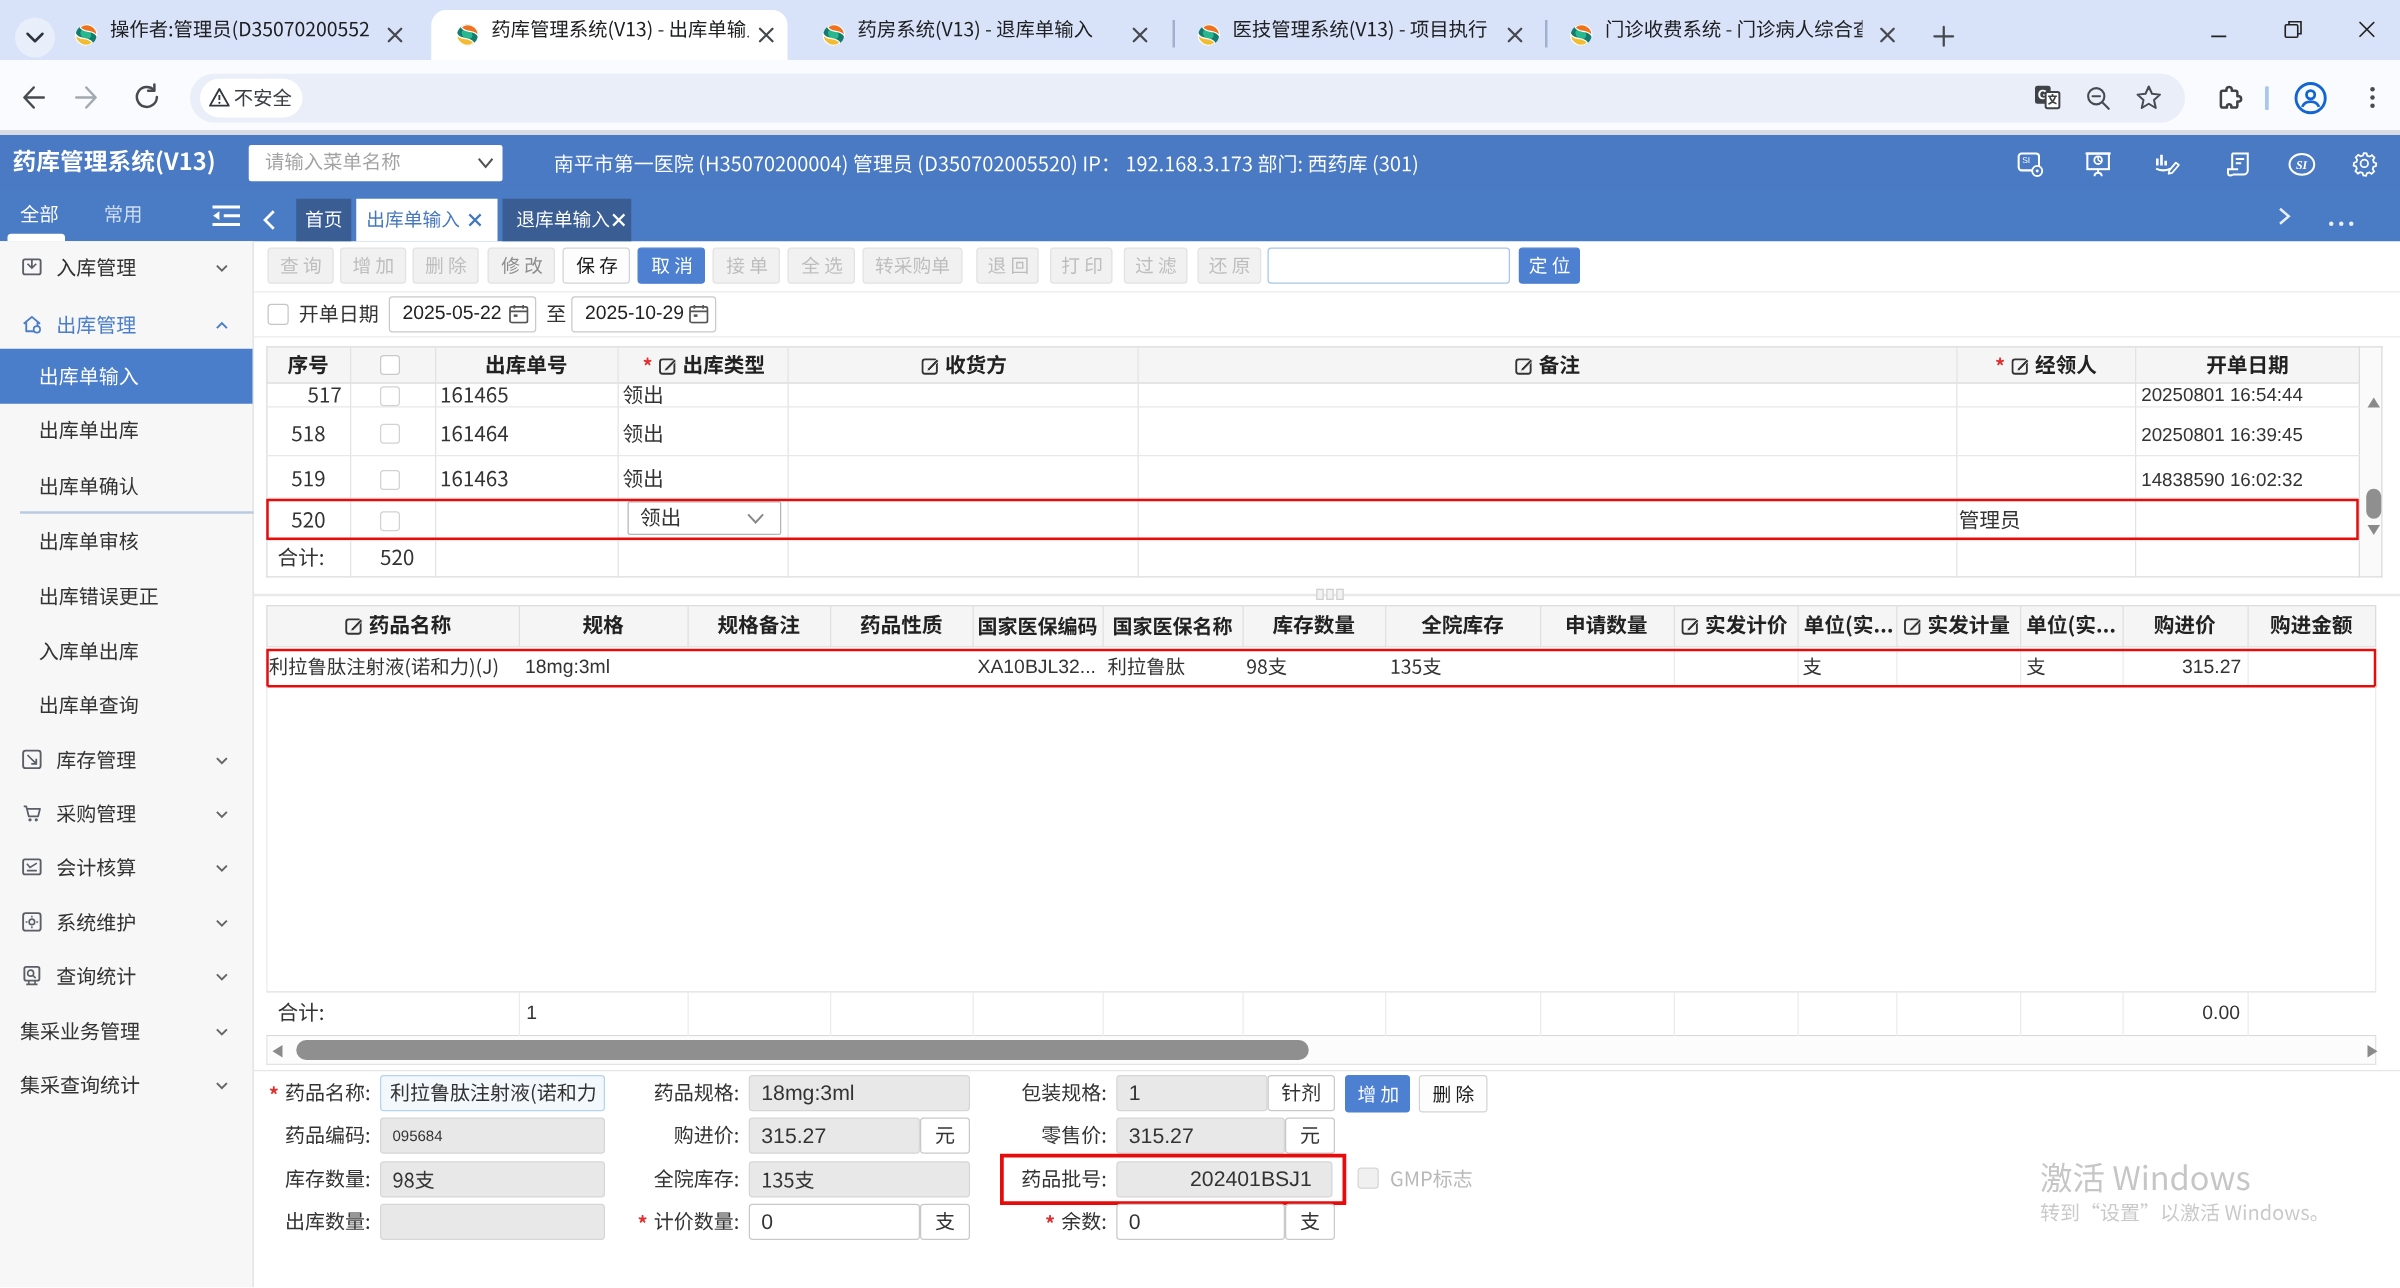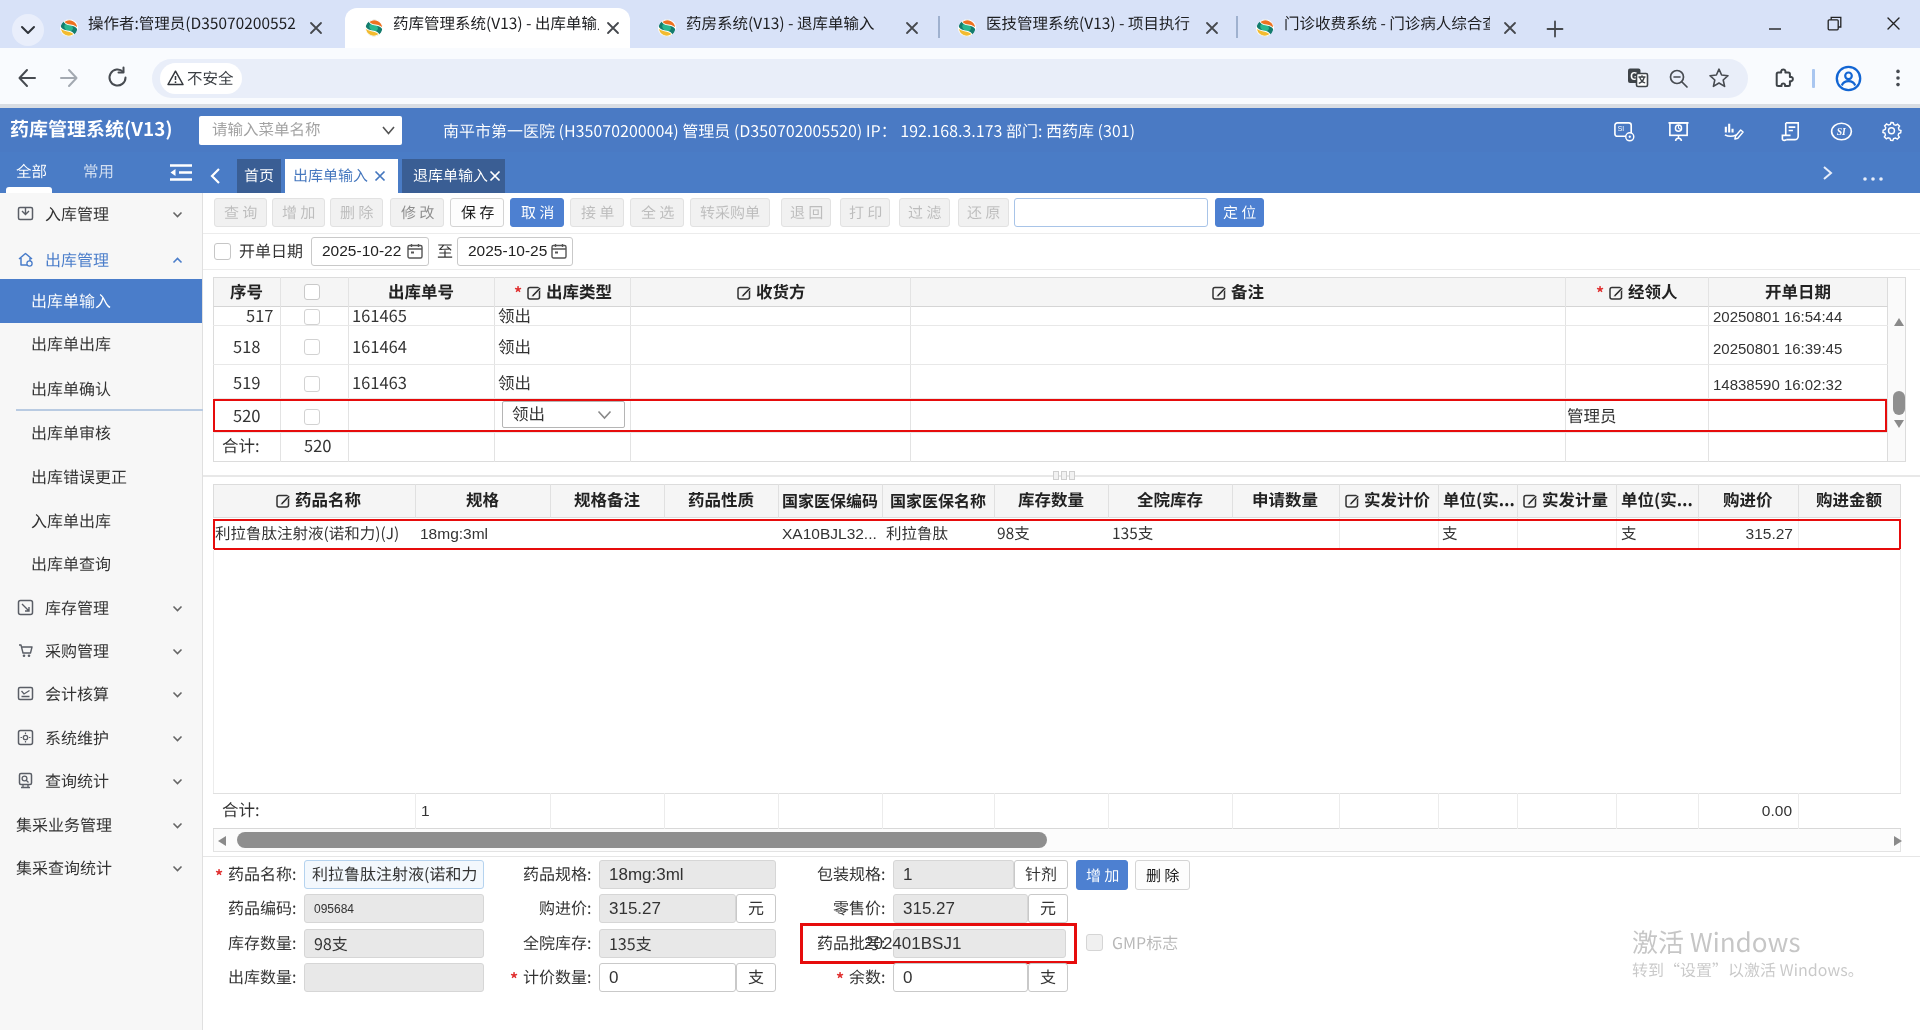--- a/index.html
+++ b/index.html
@@ -836,35 +836,35 @@
       <svg class="ck" width="64" height="19" style="overflow:visible;display:block">
         <g fill="#333" transform="translate(0,14) scale(0.016)">
           <use href="#g124" x="0"></use>
           <use href="#g24" x="1000"></use>
           <use href="#g125" x="2000"></use>
           <use href="#g126" x="3000"></use>
         </g>
       </svg>
     </div>
     <div class="ab " style="left:311px;top:237px;width:118px;height:29px;background:#fff;border:1px solid #c9c9c9;border-radius:3px"></div>
-    <div class="ab" style="left:322px;top:242px;font-size:15.5px;color:#222;font-weight:400;white-space:pre;line-height:18px;">2025-10-22</div>
+    <div class="ab" style="left:322px;top:242px;font-size:15.5px;color:#222;font-weight:400;white-space:pre;line-height:18px;">2025-05-22</div>
     <svg class="ab" style="left:407px;top:243px" width="16" height="16" viewBox="0 0 16 16">
       <rect x="1" y="2.5" width="14" height="12.5" rx="1.5" fill="none" stroke="#555" stroke-width="1.4"></rect>
       <path d="M1 6 H15 M4.5 1 V4 M11.5 1 V4" stroke="#555" stroke-width="1.4"></path>
       <rect x="4" y="8.5" width="3" height="2" fill="#555"></rect>
     </svg>
     <div class="ab" style="left:437px;top:243px">
       <svg class="ck" width="16" height="19" style="overflow:visible;display:block">
         <g fill="#333" transform="translate(0,14) scale(0.016)">
           <use href="#g127" x="0"></use>
         </g>
       </svg>
     </div>
     <div class="ab " style="left:457px;top:237px;width:116px;height:29px;background:#fff;border:1px solid #c9c9c9;border-radius:3px"></div>
-    <div class="ab" style="left:468px;top:242px;font-size:15.5px;color:#222;font-weight:400;white-space:pre;line-height:18px;">2025-10-25</div>
+    <div class="ab" style="left:468px;top:242px;font-size:15.5px;color:#222;font-weight:400;white-space:pre;line-height:18px;">2025-10-29</div>
     <svg class="ab" style="left:551px;top:243px" width="16" height="16" viewBox="0 0 16 16">
       <rect x="1" y="2.5" width="14" height="12.5" rx="1.5" fill="none" stroke="#555" stroke-width="1.4"></rect>
       <path d="M1 6 H15 M4.5 1 V4 M11.5 1 V4" stroke="#555" stroke-width="1.4"></path>
       <rect x="4" y="8.5" width="3" height="2" fill="#555"></rect>
     </svg>
     <div class="ab " style="left:203px;top:269px;width:1717px;height:1px;background:#ececec"></div>
     <div class="ab " style="left:213px;top:277px;width:1675px;height:30px;background:#f5f5f5;border:1px solid #dcdcdc;border-bottom:1px solid #d5d5d5"></div>
     <div class="ab " style="left:213px;top:307px;width:1675px;height:155px;background:#fff;border:1px solid #dcdcdc;border-top:none"></div>
     <div class="ab " style="left:280px;top:277px;width:1px;height:185px;background:#e3e3e3"></div>
     <div class="ab " style="left:348px;top:277px;width:1px;height:185px;background:#e3e3e3"></div>
@@ -1617,21 +1617,21 @@
         <g fill="#333" transform="translate(0,14) scale(0.016)">
           <use href="#g14" x="0"></use>
           <use href="#g189" x="1000"></use>
           <use href="#g205" x="2000"></use>
           <use href="#g206" x="3000"></use>
           <use href="#g3" x="4000"></use>
         </g>
       </svg>
     </div>
     <div class="ab " style="left:893px;top:929px;width:173px;height:29px;background:#e8e8e8;border:1px solid #d6d6d6;border-radius:3px"></div>
-    <div class="ab" style="left:864px;top:934px;font-size:17px;color:#333;font-weight:400;white-space:pre;line-height:20px;">202401BSJ1</div>
+    <div class="ab" style="left:952px;top:934px;font-size:17px;color:#333;font-weight:400;white-space:pre;line-height:20px;">202401BSJ1</div>
     <div class="ab " style="left:800px;top:923px;width:277px;height:41px;border:3px solid #e60c0c"></div>
     <div class="ab " style="left:1086px;top:934px;width:17px;height:17px;background:#f0f0f0;border:1px solid #d5d5d5;border-radius:3px"></div>
     <div class="ab" style="left:1112px;top:935px">
       <svg class="ck" width="66" height="19" style="overflow:visible;display:block">
         <g fill="#b8b8b8" transform="translate(0,14) scale(0.016)">
           <use href="#g207" x="0"></use>
           <use href="#g208" x="689"></use>
           <use href="#g72" x="1501"></use>
           <use href="#g209" x="2134"></use>
           <use href="#g210" x="3134"></use>

